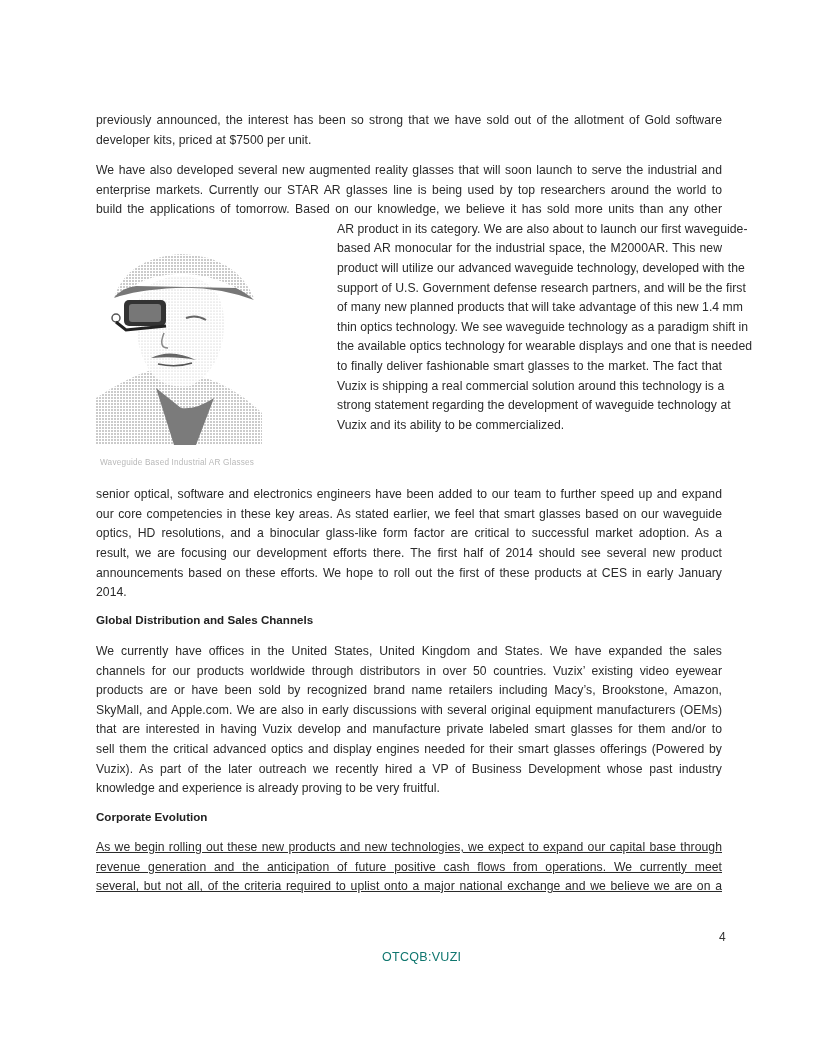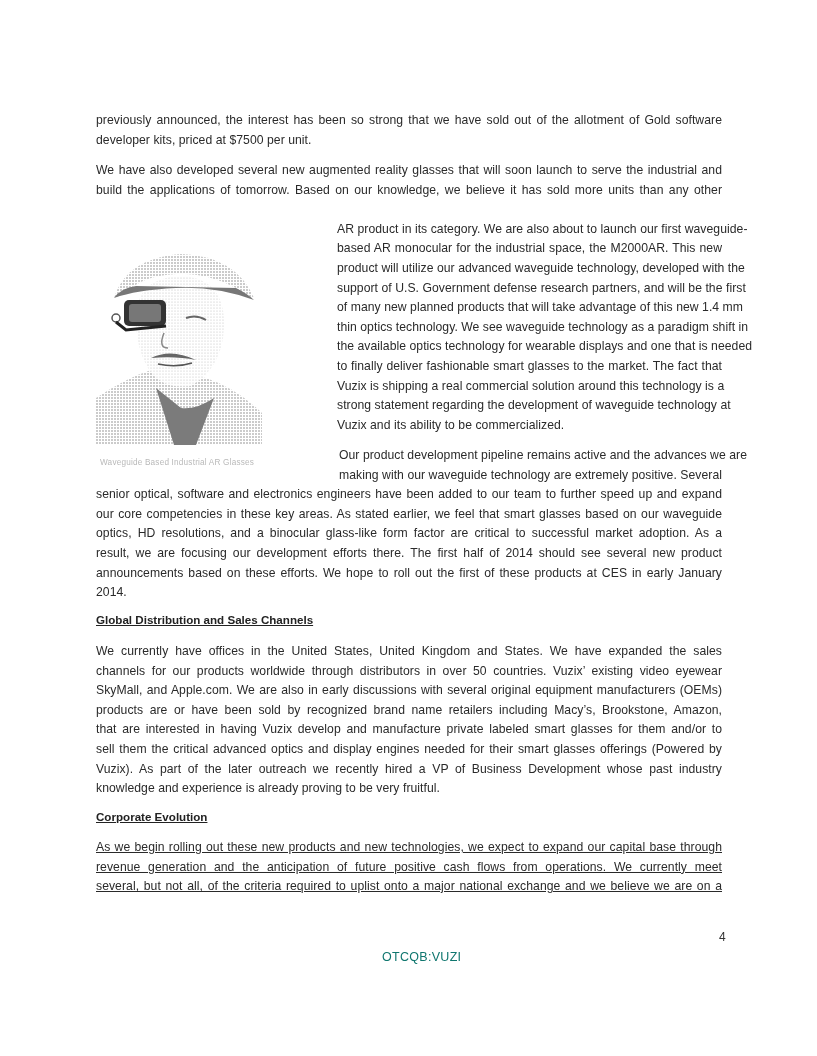--- a/index.html
+++ b/index.html
@@ -14,21 +14,21 @@
     position: absolute; left: 96px; width: 626px;
     font-size: 12.2px; line-height: 19.6px;
     text-align: justify; letter-spacing: 0.05px;
   }
   .line { display: block; text-align: justify; text-align-last: justify; white-space: nowrap; }
   .line.last { text-align-last: left; }
   .wrap-line { display: block; text-align: justify; text-align-last: justify; white-space: nowrap; margin-left: 40px; }
   .wrap-line.last { text-align-last: left; }
   .heading {
     position: absolute; left: 96px;
-    font-size: 11.6px; font-weight: bold; text-decoration: underline;
+    font-size: 11.6px; font-weight: bold; 
     color: #222;
   }
   .figure {
     position: absolute; left: 96px; top: 238px; width: 166px; height: 207px;
     background: #fff; overflow: hidden;
   }
   .caption {
     position: absolute; left: 100px; top: 458px; width: 180px;
     font-size: 8.2px; color: #b9b9b9; letter-spacing: 0.2px; white-space: nowrap;
   }
@@ -45,20 +45,21 @@
 
 <div class="page">
 
   <div class="text-block" style="top:111px;">
     <span class="line">previously announced, the interest has been so strong that we have sold out of the allotment of Gold software</span>
     <span class="line last">developer kits, priced at $7500 per unit.</span>
   </div>
 
   <div class="text-block" style="top:161px;">
     <span class="line">We have also developed several new augmented reality glasses that will soon launch to serve the industrial and</span>
+    <span class="line">enterprise markets. Currently our STAR AR glasses line is being used by top researchers around the world to</span>
     <span class="line">build the applications of tomorrow. Based on our knowledge, we believe it has sold more units than any other</span>
   </div>
 
   <div class="text-block" style="top:219.8px; left:297px; width:425px;">
     <span class="wrap-line">AR product in its category. We are also about to launch our first waveguide-</span>
     <span class="wrap-line">based AR monocular for the industrial space, the M2000AR. This new</span>
     <span class="wrap-line">product will utilize our advanced waveguide technology, developed with the</span>
     <span class="wrap-line">support of U.S. Government defense research partners, and will be the first</span>
     <span class="wrap-line">of many new planned products that will take advantage of this new 1.4 mm</span>
     <span class="wrap-line">thin optics technology. We see waveguide technology as a paradigm shift in</span>
@@ -104,41 +105,37 @@
       <path d="M55 120 Q75 110 100 122 Q80 118 55 120 Z" fill="#666"></path>
       <path d="M62 126 Q80 130 96 125" stroke="#555" stroke-width="1.5" fill="none"></path>
 
       <path d="M68 95 Q62 110 72 110" stroke="#888" stroke-width="1.5" fill="none"></path>
 
       <path d="M90 80 Q100 76 110 82" stroke="#666" stroke-width="2" fill="none"></path>
     </svg>
   </div>
   <div class="caption">Waveguide Based Industrial AR Glasses</div>
 
-  <div class="text-block" style="top:446px; left:299px; width:423px;">
-    <span class="wrap-line">Our product development pipeline remains active and the advances we are</span>
-    <span class="wrap-line">making with our waveguide technology are extremely positive. Several</span>
-  </div>
 
   <div class="text-block" style="top:485.2px;">
     <span class="line">senior optical, software and electronics engineers have been added to our team to further speed up and expand</span>
     <span class="line">our core competencies in these key areas. As stated earlier, we feel that smart glasses based on our waveguide</span>
     <span class="line">optics, HD resolutions, and a binocular glass-like form factor are critical to successful market adoption. As a</span>
     <span class="line">result, we are focusing our development efforts there. The first half of 2014 should see several new product</span>
     <span class="line">announcements based on these efforts. We hope to roll out the first of these products at CES in early January</span>
     <span class="line last">2014.</span>
   </div>
 
   <div class="heading" style="top:613px;">Global Distribution and Sales Channels</div>
 
   <div class="text-block" style="top:642px;">
     <span class="line">We currently have offices in the United States, United Kingdom and States.  We have expanded the sales</span>
     <span class="line">channels for our products worldwide through distributors in over 50 countries. Vuzix’ existing video eyewear</span>
+    <span class="line">products are or have been sold by recognized brand name retailers including Macy’s, Brookstone, Amazon,</span>
     <span class="line">SkyMall, and Apple.com. We are also in early discussions with several original equipment manufacturers (OEMs)</span>
-    <span class="line">products are or have been sold by recognized brand name retailers including Macy’s, Brookstone, Amazon,</span>
     <span class="line">that are interested in having Vuzix develop and manufacture private labeled smart glasses for them and/or to</span>
     <span class="line">sell them the critical advanced optics and display engines needed for their smart glasses offerings (Powered by</span>
     <span class="line">Vuzix). As part of the later outreach we recently hired a VP of Business Development whose past industry</span>
     <span class="line last">knowledge and experience is already proving to be very fruitful.</span>
   </div>
 
   <div class="heading" style="top:810px;">Corporate Evolution</div>
 
   <div class="text-block" style="top:838px;text-decoration:underline;">
     <span class="line">As we begin rolling out these new products and new technologies, we expect to expand our capital base through</span>

